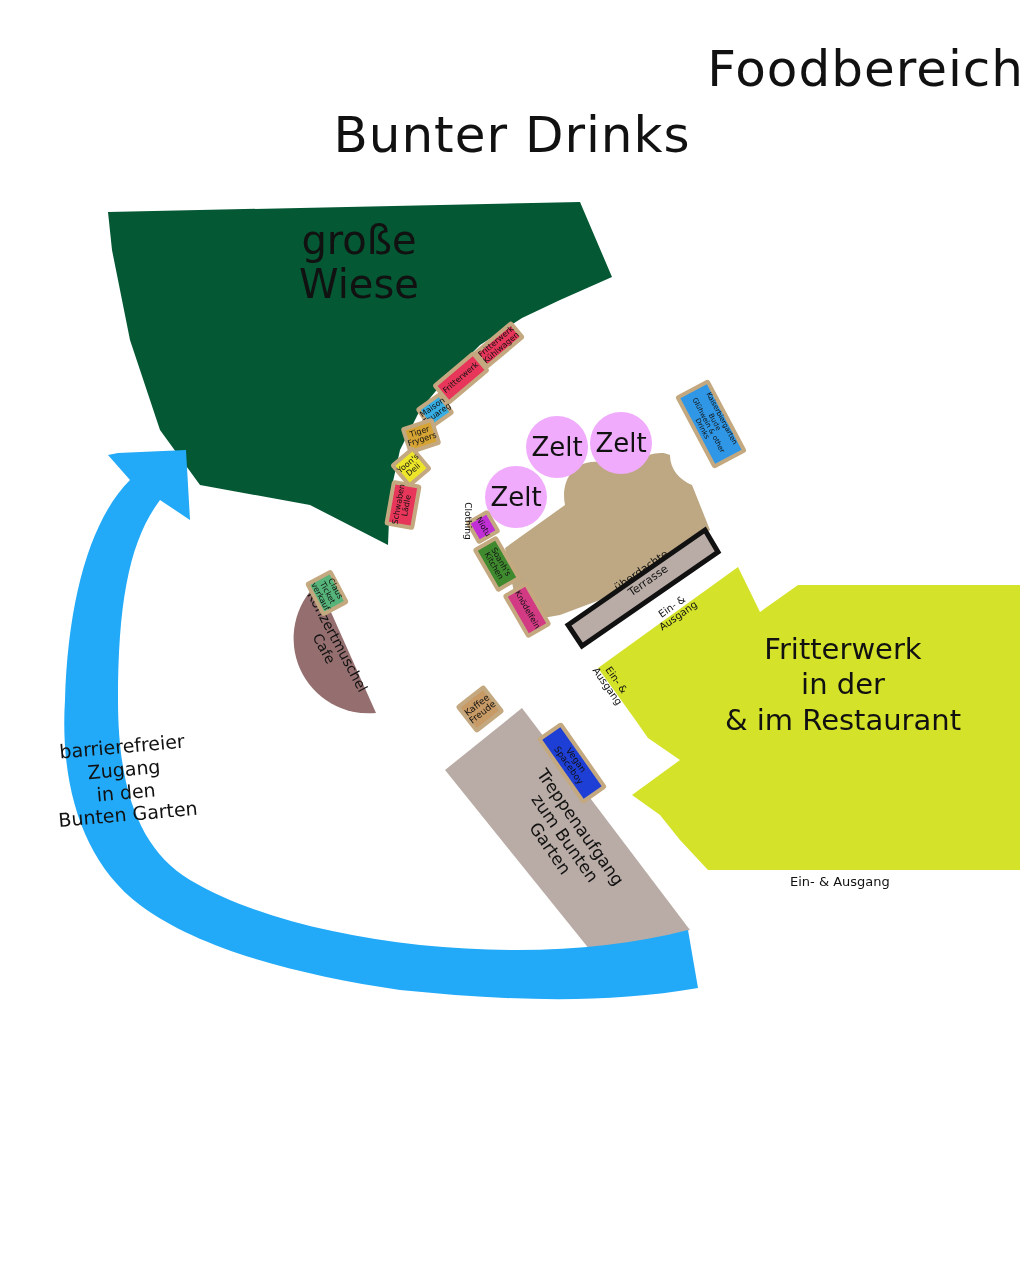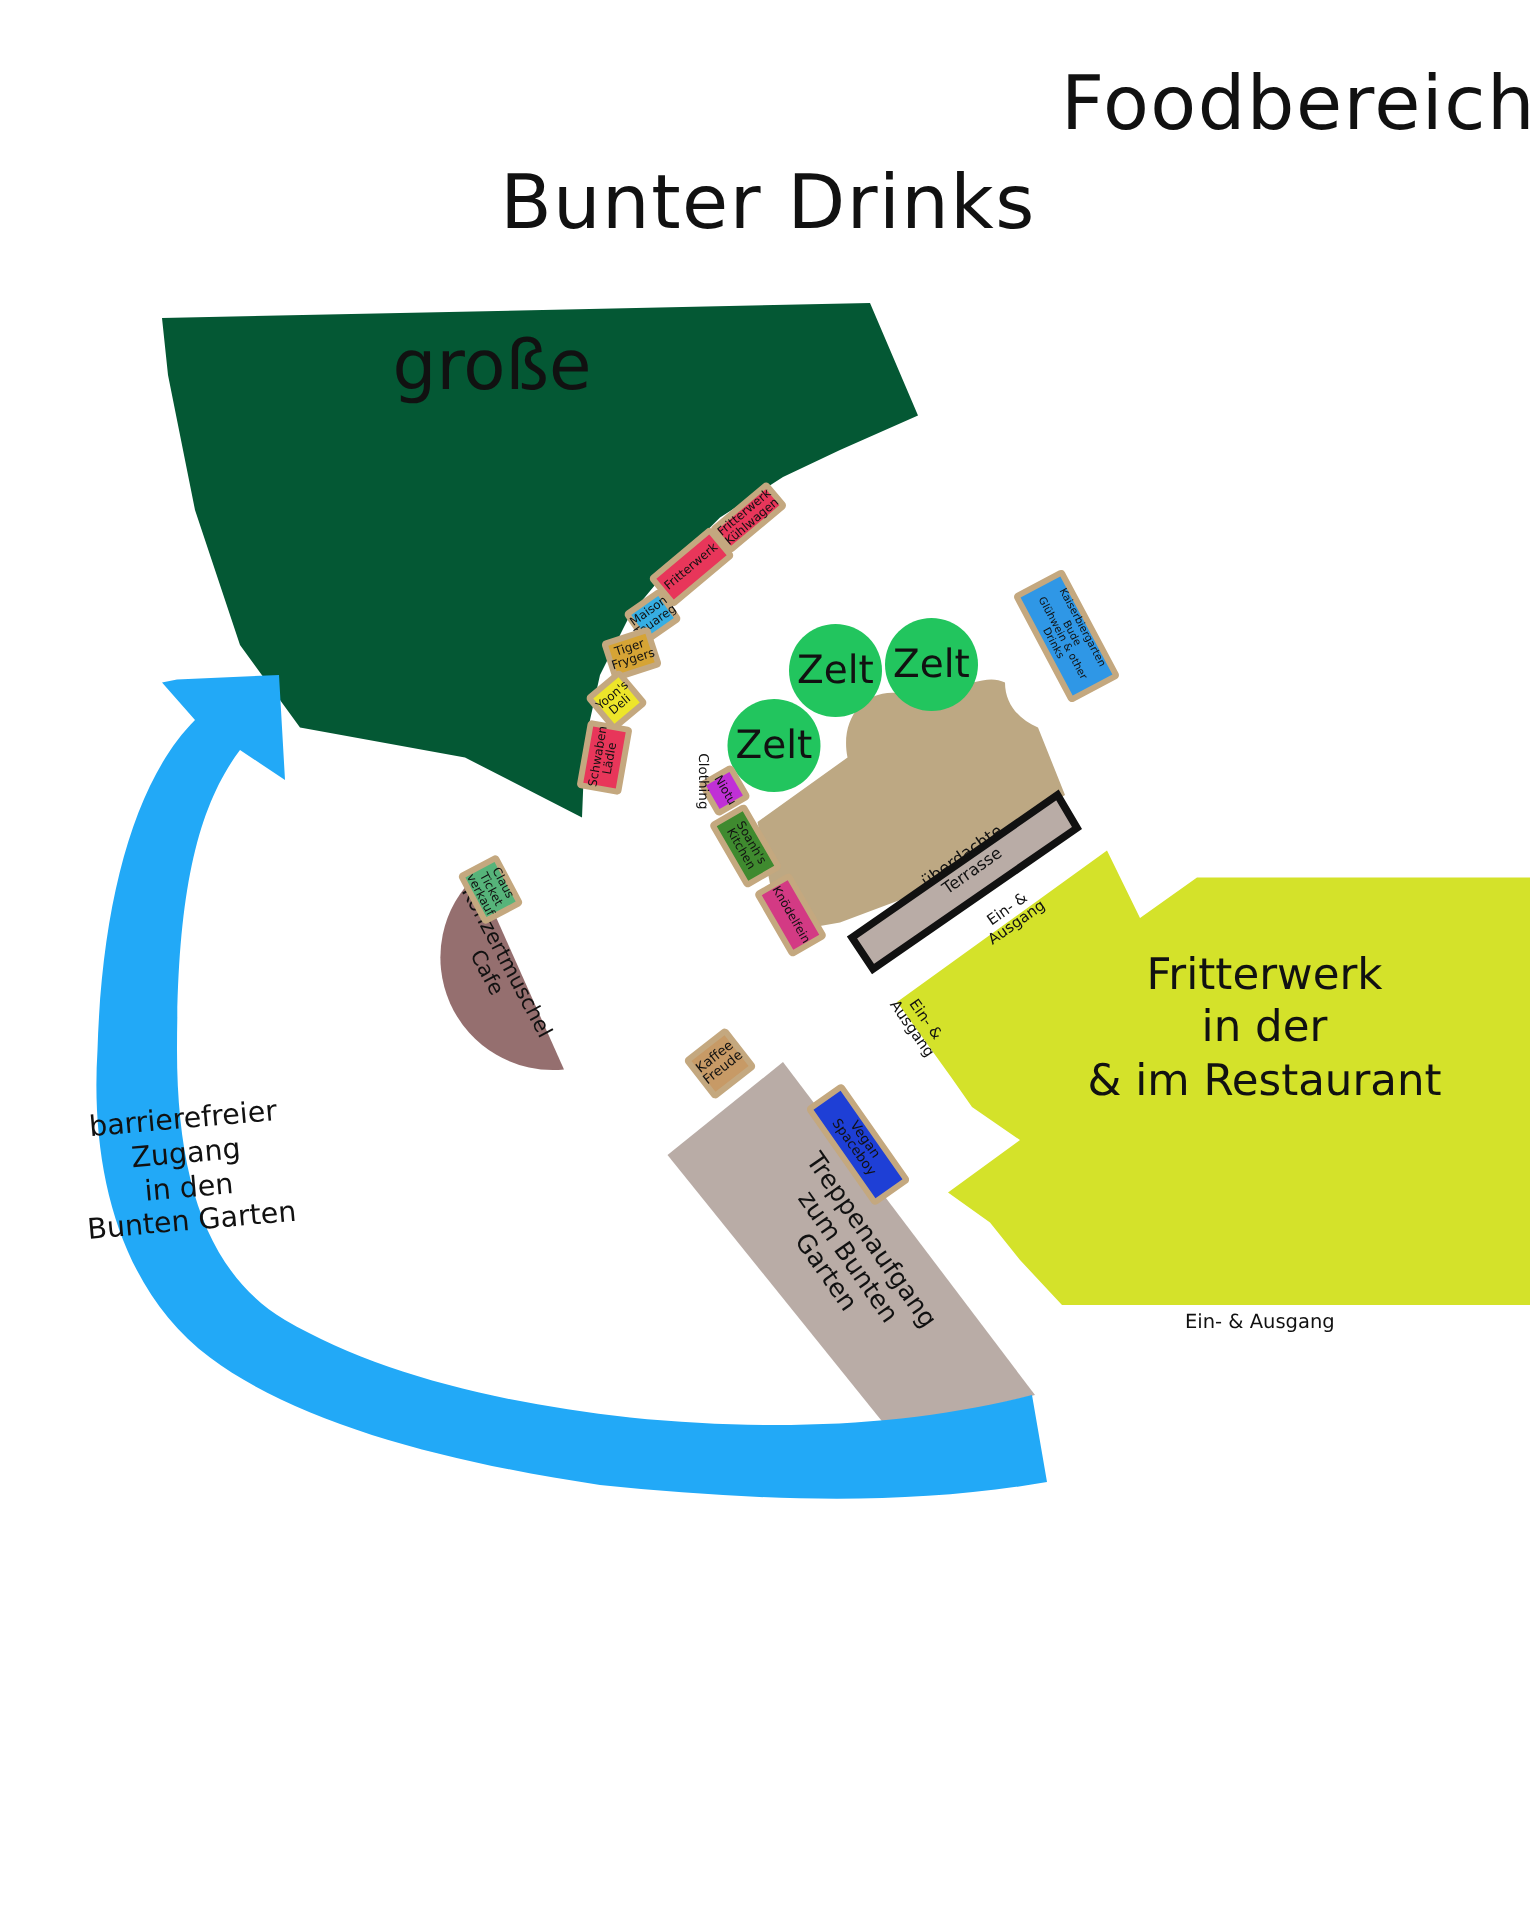--- a/index.html
+++ b/index.html
@@ -9,21 +9,21 @@
   .title { position: absolute; left: 0; width: 1024px; text-align: center;
            font-family: "DejaVu Sans", sans-serif; font-weight: normal; font-size: 50px;
            letter-spacing: 1px; line-height: 1; margin: 0; color: #111; }
   .label { position: absolute; font-family: "DejaVu Sans", sans-serif; color: #111;
            text-align: center; line-height: 1.1; white-space: nowrap; }
   .stall { position: absolute; box-sizing: border-box; border: 4px solid #c4a87f;
            border-radius: 3px; display: flex; align-items: center; justify-content: center;
            text-align: center; font-size: 8px; line-height: 1.05; color: #111;
            font-family: "DejaVu Sans", sans-serif; white-space: pre-line; overflow: visible; }
   .zelt { position: absolute; width: 62px; height: 62px; border-radius: 50%;
-          background: #22c55e; display: flex; align-items: center; justify-content: center;
+          background: #f0abfc; display: flex; align-items: center; justify-content: center;
           font-size: 26px; color: #111; font-family: "DejaVu Sans", sans-serif; }
 </style>
 </head>
 <body>
 
 <svg id="map" viewBox="0 0 1024 1280" xmlns="http://www.w3.org/2000/svg">
 
   <polygon fill="#045834" points="108,212 580,202 612,277 560,300 522,318 480,345 445,380 420,410 400,450 390,495 388,545 310,505 200,485 160,430 130,340 112,250"></polygon>
 
   <polygon fill="#d4e22a" points="598,668 738,567 760,612 798,585 1020,585 1020,870 708,870 680,840 660,815 632,795 680,760 648,738 634,718"></polygon>
@@ -35,22 +35,23 @@
   <polygon fill="#b9aca6" stroke="#111" stroke-width="5" points="568,625 705,530 718,552 582,646"></polygon>
 
   <path fill="#956f6f" d="M318,583 A75,75 0 0 0 376,713 Z"></path>
 
   <path fill="#22a9f7" d="M118,453 L186,450 L190,520 L160,500 C130,540 118,600 118,700 C118,790 140,850 190,880 C250,915 330,935 420,945 C520,955 610,950 688,930 L698,988 C600,1005 500,1000 400,990 C300,975 200,950 140,905 C80,860 60,780 65,700 C68,600 90,520 130,480 L108,455 Z"></path>
 </svg>
 
 <h1 class="title" style="top:44px;text-align:right;">Foodbereich</h1>
 <h1 class="title" style="top:110px;">Bunter Drinks</h1>
 
-<div class="label" style="left:243px; top:218px; width:170px; font-size:46px;">
+<div class="label" style="left:274px; top:218px; width:170px; font-size:40px;">
   <div>große</div>
+  <div>Wiese</div>
 </div>
 
 <div class="label" style="left:668px; top:632px; width:350px; font-size:29px; line-height:1.22;">
   <div>Fritterwerk</div>
   <div>in der</div>
   <div>&amp; im Restaurant</div>
 </div>
 
 <div class="label" style="left:790px; top:875px; font-size:13px;">Ein- &amp; Ausgang</div>
 

